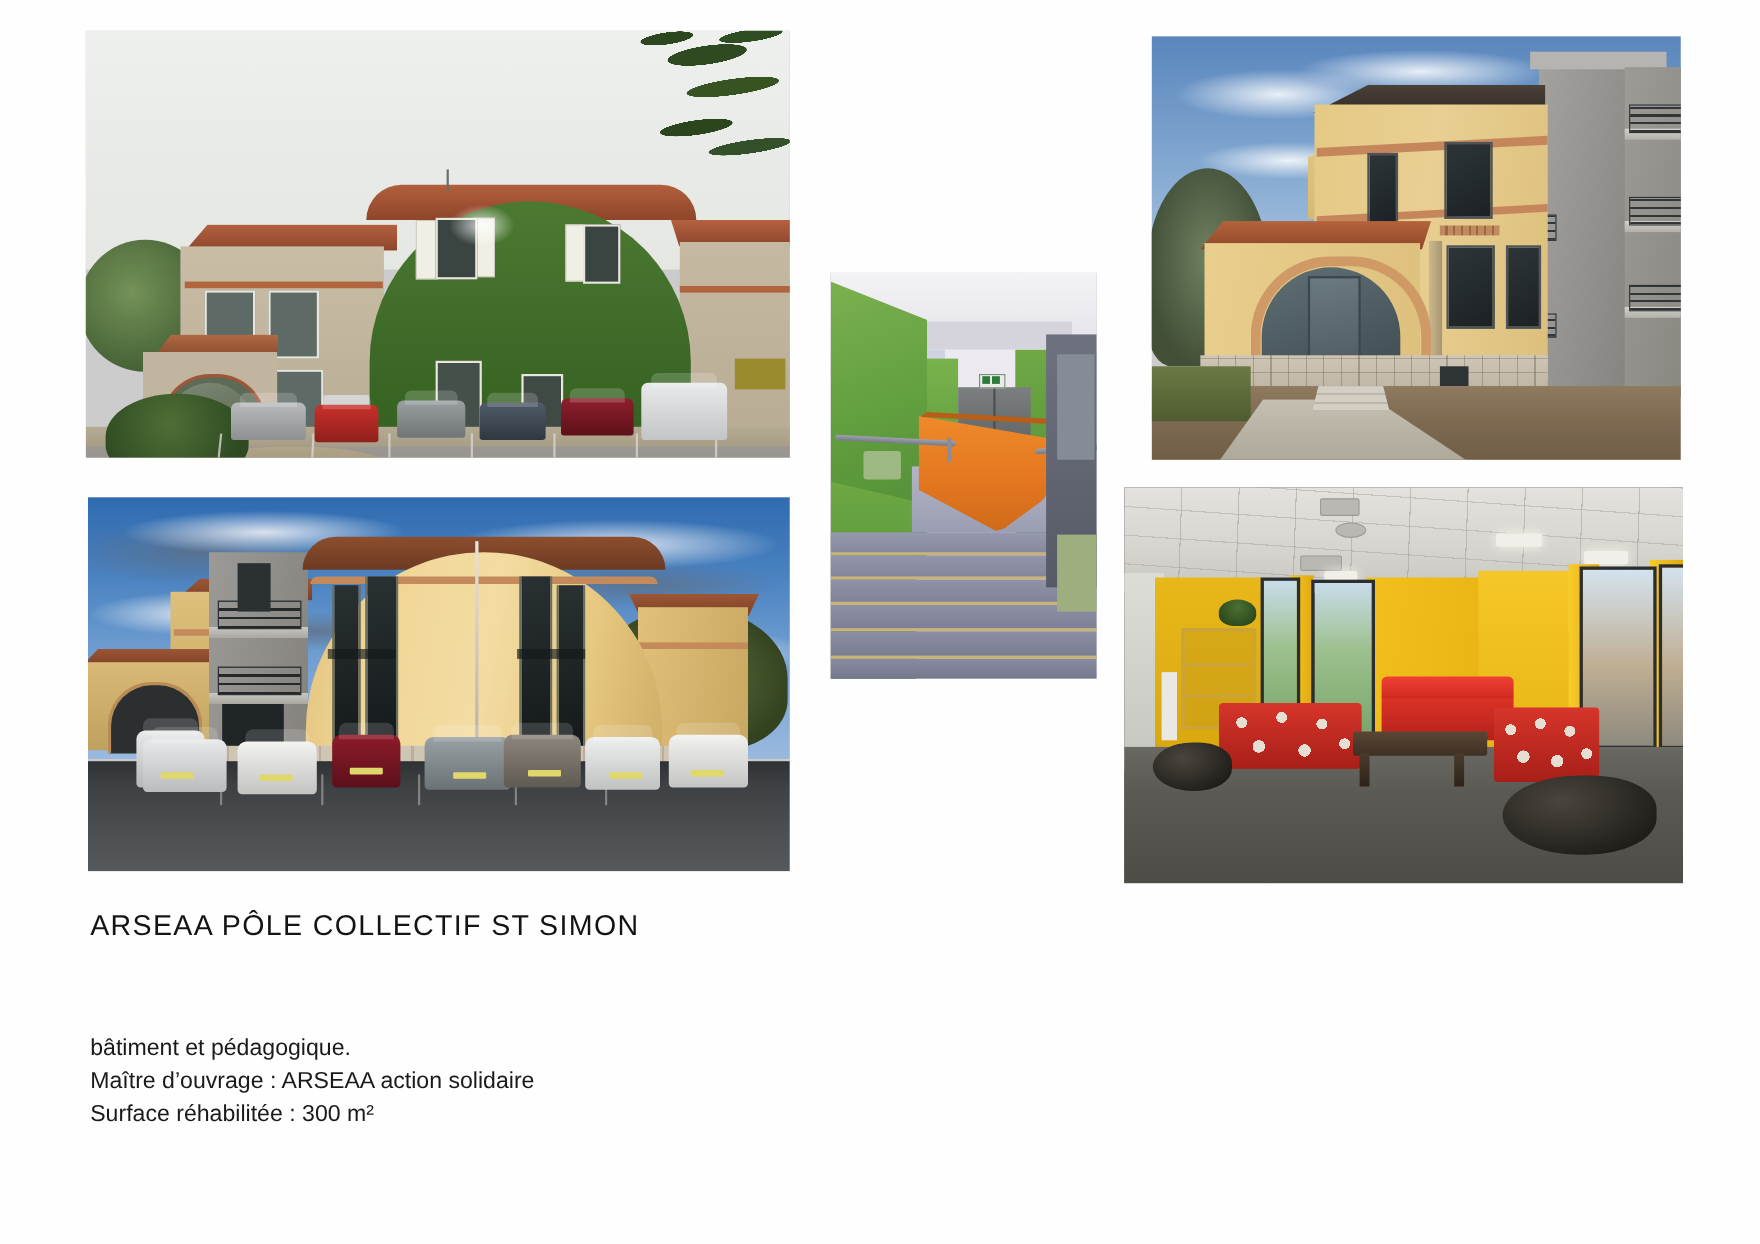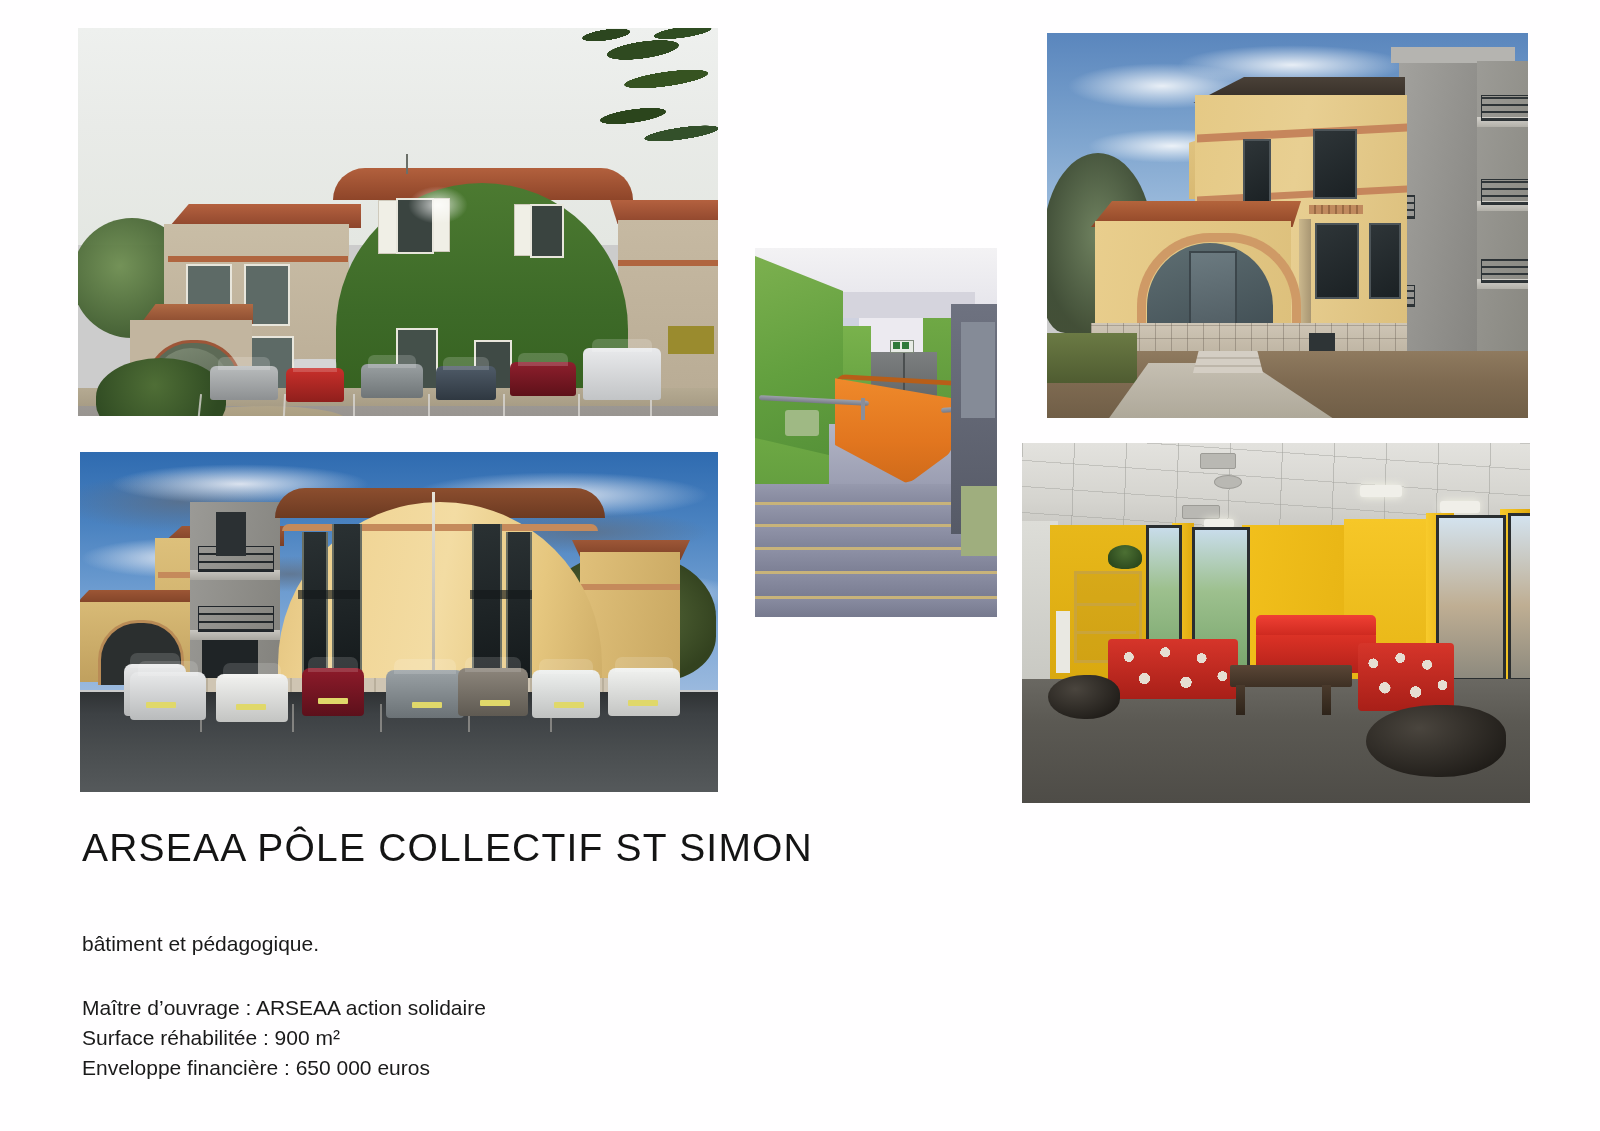--- a/index.html
+++ b/index.html
@@ -302,25 +302,25 @@
   .p5-table{left:208px;top:222px;width:122px;height:22px;
     background:linear-gradient(180deg,#5a4636,#3e3024);border-radius:2px;}
   .p5-leg{position:absolute;width:9px;height:30px;
     background:linear-gradient(180deg,#4a3a2c,#2e241a);}
   .p5-bean{position:absolute;border-radius:50% 42% 46% 50%;
     background:radial-gradient(ellipse at 38% 32%,#4a453e,#201d19 78%);}
 
   
   .text-block{position:absolute;left:82px;top:826px;width:960px;}
   .proj-title{
-    font-size:39px;letter-spacing:1.2px;color:#141414;
+    font-size:26px;letter-spacing:1.2px;color:#141414;
     font-weight:400;font-family:"Liberation Sans",sans-serif;
-    margin:0 0 29px 0;white-space:nowrap;}
+    margin:0 0 51px 0;white-space:nowrap;}
   .proj-desc{font-size:21px;line-height:30px;color:#1a1a1a;margin:0;}
-  .proj-facts{margin-top:34px;}
+  .proj-facts{}
   .fact-line{font-size:21px;line-height:30px;color:#1a1a1a;}
 </style>
 </head>
 <body>
 
 <div class="page">
 
   <div class="photo" id="photo-existing-building">
     <div class="ph-layer p1-sky"></div>
     <div class="ph-layer p1-treeR"></div>
@@ -585,18 +585,17 @@
   <div class="text-block">
     <h1 class="proj-title">ARSEAA PÔLE COLLECTIF ST SIMON</h1>
 
     <p class="proj-desc">
       <br>
       <span>bâtiment et pédagogique.</span>
     </p>
 
     <div class="proj-facts">
       <div class="fact-line">Maître d’ouvrage : ARSEAA action solidaire</div>
-      <div class="fact-line">Surface réhabilitée : 900 m²</div>
-      <div class="fact-line">Enveloppe financière : 650 000 euros</div>
+      <div class="fact-line">Surface réhabilitée : 300 m²</div>
     </div>
   </div>
 
 </div>
 
 </body></html>

